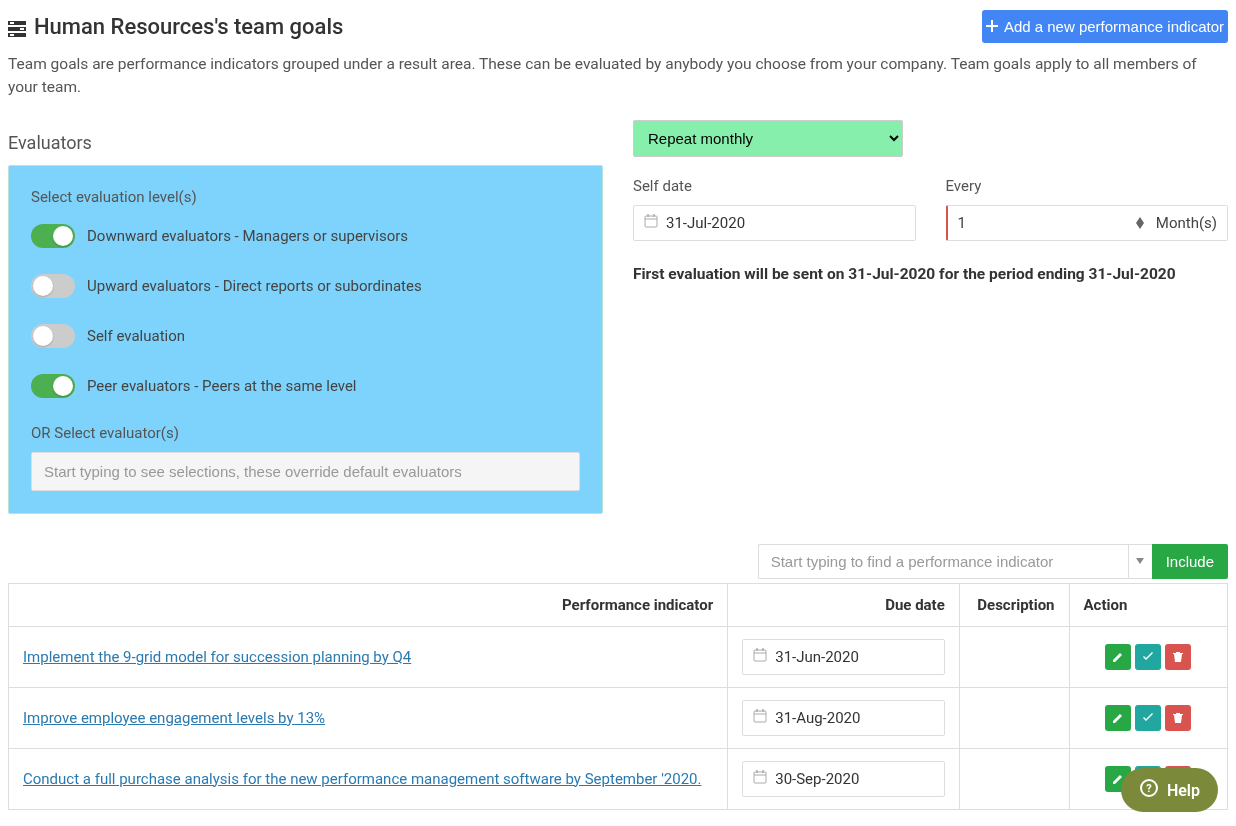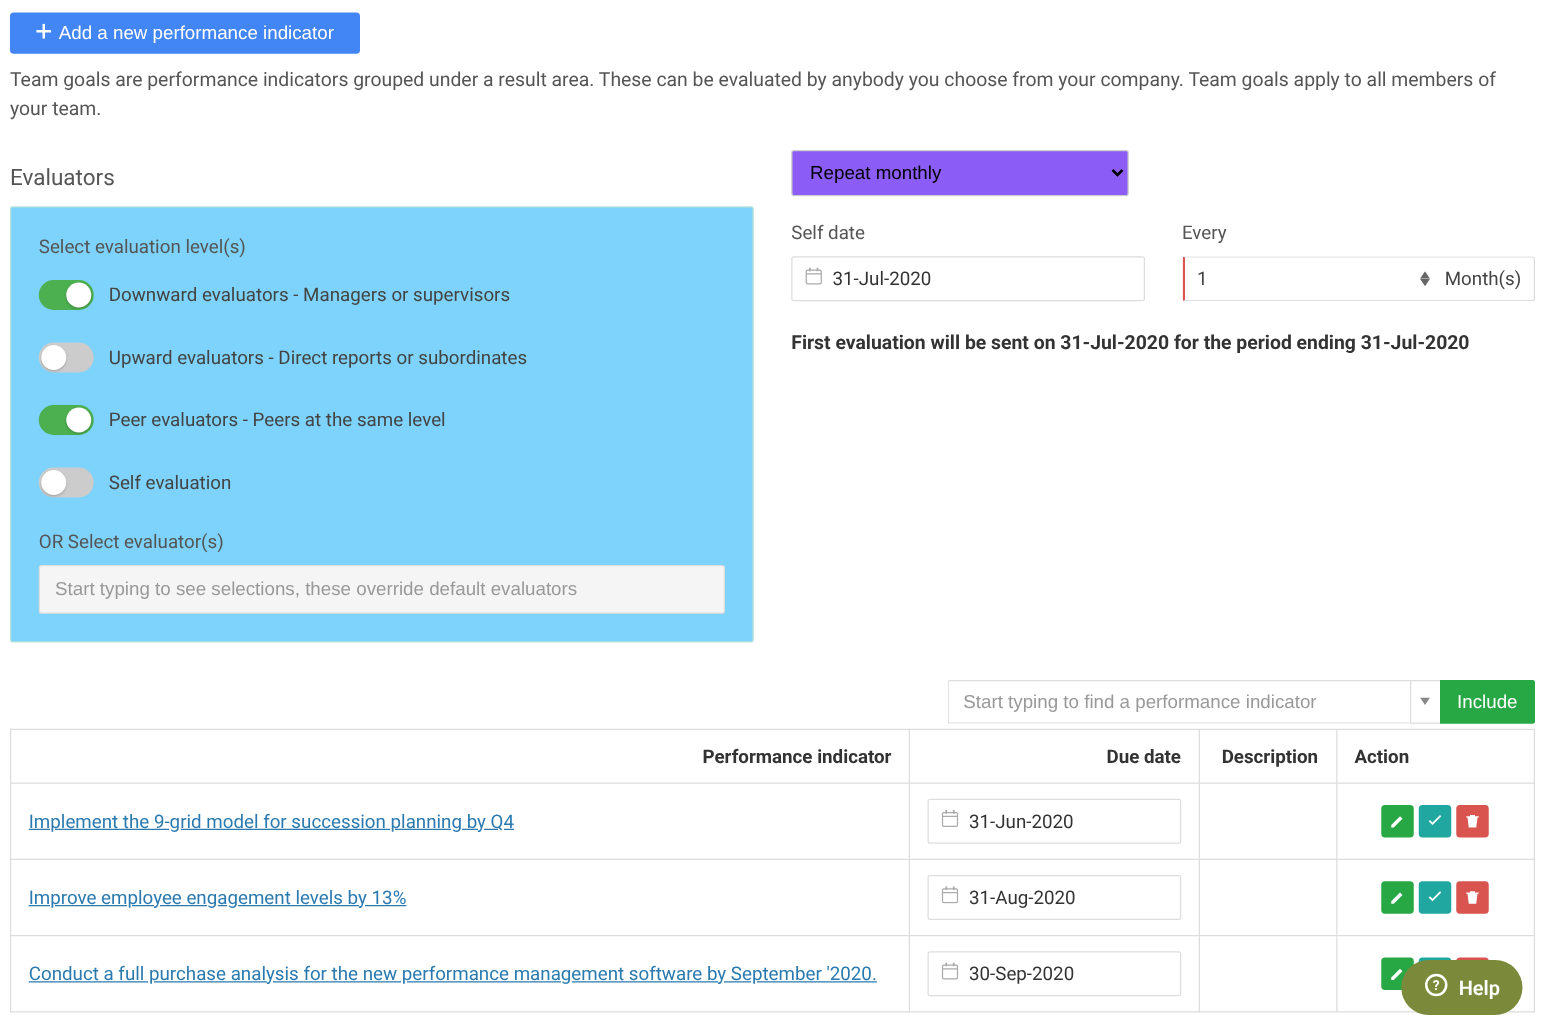--- a/index.html
+++ b/index.html
@@ -1,39 +1,39 @@
 <!DOCTYPE html>
 <html><head>
 <meta charset="utf-8">
 <style>
   *{box-sizing:border-box;}
   body{margin:0;padding:10px 8px 8px 8px;font-family:-apple-system,BlinkMacSystemFont,"Segoe UI",Roboto,"Helvetica Neue",Arial,sans-serif;font-size:15px;color:#333;background:#fff;width:1236px;}
   .header-row{display:flex;align-items:center;justify-content:space-between;}
   h1.page-title{font-size:22px;font-weight:500;color:#333;margin:0;display:flex;align-items:center;gap:8px;}
   .title-icon{width:18px;height:18px;flex:0 0 18px;}
-  .btn{border:none;border-radius:3px;padding:8px 21px;font-size:15px;cursor:pointer;display:inline-flex;align-items:center;gap:6px;}
+  .btn{border:none;border-radius:3px;padding:8px 4px;font-size:15px;cursor:pointer;display:inline-flex;align-items:center;gap:6px;}
   .btn-primary{background:#4285f4;color:#fff;}
   .subtitle{margin:10px 0 20px 0;color:#555;font-size:15.5px;line-height:1.5;}
   .two-col{display:flex;gap:30px;align-items:flex-start;}
   .col{flex:1;min-width:0;}
   .section-title{font-size:18px;font-weight:400;color:#555;margin:12px 0 12px 0;}
   .eval-panel{background:#7dd3fc;border:1px solid #b7e3d8;padding:22px;border-radius:2px;}
   .panel-label{font-size:15px;color:#555;margin-bottom:18px;}
   .toggle-row{display:flex;align-items:center;gap:12px;margin-bottom:26px;}
   .toggle{width:44px;height:24px;border-radius:12px;position:relative;cursor:pointer;flex:0 0 44px;}
   .toggle-knob{width:20px;height:20px;border-radius:50%;background:#fff;position:absolute;top:2px;box-shadow:0 1px 2px rgba(0,0,0,0.2);}
   .toggle.on{background:#4caf50;}
   .toggle.on .toggle-knob{left:22px;}
   .toggle.off{background:#ccc;}
   .toggle.off .toggle-knob{left:2px;}
   .toggle-label{color:#444;font-size:15px;}
   .or-label{font-size:15px;color:#555;margin:4px 0 10px 0;}
   .text-input{width:100%;border:1px solid #ddd;background:#f5f5f5;padding:10px 12px;font-size:15px;color:#333;border-radius:2px;}
   .text-input::placeholder{color:#999;}
-  .freq-select{width:270px;border:1px solid #ccc;background:#8b5cf6;padding:8px 10px;font-size:15px;border-radius:2px;}
+  .freq-select{width:270px;border:1px solid #ccc;background:#86efac;padding:8px 10px;font-size:15px;border-radius:2px;}
   .freq-row{display:flex;gap:30px;margin-top:20px;}
   .freq-col{flex:1;}
   .mini-label{font-size:15px;color:#555;margin-bottom:10px;}
   .date-input-wrap{border:1px solid #ddd;background:#fff;display:flex;align-items:center;padding:8px 10px;gap:8px;border-radius:2px;}
   .date-input-wrap .cal-icon{color:#aaa;flex:0 0 14px;}
   .every-wrap{border:1px solid #ddd;background:#fff;display:flex;align-items:center;padding:8px 10px;border-left:2px solid #d9534f;border-radius:2px;position:relative;}
   .every-val{flex:1;color:#444;}
   .every-unit{color:#444;margin-left:auto;padding-left:6px;}
   .stepper{display:flex;flex-direction:column;margin-right:6px;line-height:0;}
   .stepper svg{width:8px;height:6px;fill:#666;}
@@ -53,20 +53,33 @@
   .mini-btn.edit{background:#28a745;}
   .mini-btn.check{background:#20a8a0;}
   .mini-btn.del{background:#d9534f;}
   .mini-btn svg{fill:#fff;}
   .help-pill{position:fixed;right:18px;bottom:14px;background:#7a8a3a;color:#fff;border-radius:22px;padding:10px 18px;display:flex;align-items:center;gap:8px;font-weight:600;font-size:16px;cursor:pointer;}
 </style>
 </head>
 <body>
 
 <div class="header-row">
+  <h1 class="page-title">
+    <span class="title-icon">
+      <svg viewBox="0 0 18 18">
+          <rect x="0" y="1" width="18" height="4" fill="#333"></rect>
+          <rect x="0" y="7" width="18" height="4" fill="#333"></rect>
+          <rect x="0" y="13" width="18" height="4" fill="#333"></rect>
+          <rect x="2" y="2" width="4" height="2" fill="#fff"></rect>
+          <rect x="12" y="8" width="4" height="2" fill="#fff"></rect>
+          <rect x="2" y="14" width="4" height="2" fill="#fff"></rect>
+        </svg>
+    </span>
+    <span>Human Resources's team goals</span>
+  </h1>
   <button class="btn btn-primary">
     <span><svg width="12" height="12" viewBox="0 0 12 12">
           <path d="M5 0h2v5h5v2H7v5H5V7H0V5h5z" fill="#fff"></path>
         </svg></span>
     <span>Add a new performance indicator</span>
   </button>
 </div>
 
 <p class="subtitle">Team goals are performance indicators grouped under a result area. These can be evaluated by anybody you choose from your company. Team goals apply to all members of your team.</p>
 
@@ -82,30 +95,30 @@
           </div>
         <div class="toggle-label">Downward evaluators - Managers or supervisors</div>
       </div>
       <div class="toggle-row">
         <div class="toggle off">
             <div class="toggle-knob"></div>
           </div>
         <div class="toggle-label">Upward evaluators - Direct reports or subordinates</div>
       </div>
       <div class="toggle-row">
+        <div class="toggle off">
+            <div class="toggle-knob"></div>
+          </div>
+        <div class="toggle-label">Self evaluation</div>
+      </div>
+      <div class="toggle-row">
         <div class="toggle on">
             <div class="toggle-knob"></div>
           </div>
         <div class="toggle-label">Peer evaluators - Peers at the same level</div>
-      </div>
-      <div class="toggle-row">
-        <div class="toggle off">
-            <div class="toggle-knob"></div>
-          </div>
-        <div class="toggle-label">Self evaluation</div>
       </div>
 
       <div class="or-label">OR Select evaluator(s)</div>
       <input class="text-input" type="text" placeholder="Start typing to see selections, these override default evaluators" style="">
     </div>
   </div>
 
   <div class="col">
     <select class="freq-select">
       <option>Repeat monthly</option>

